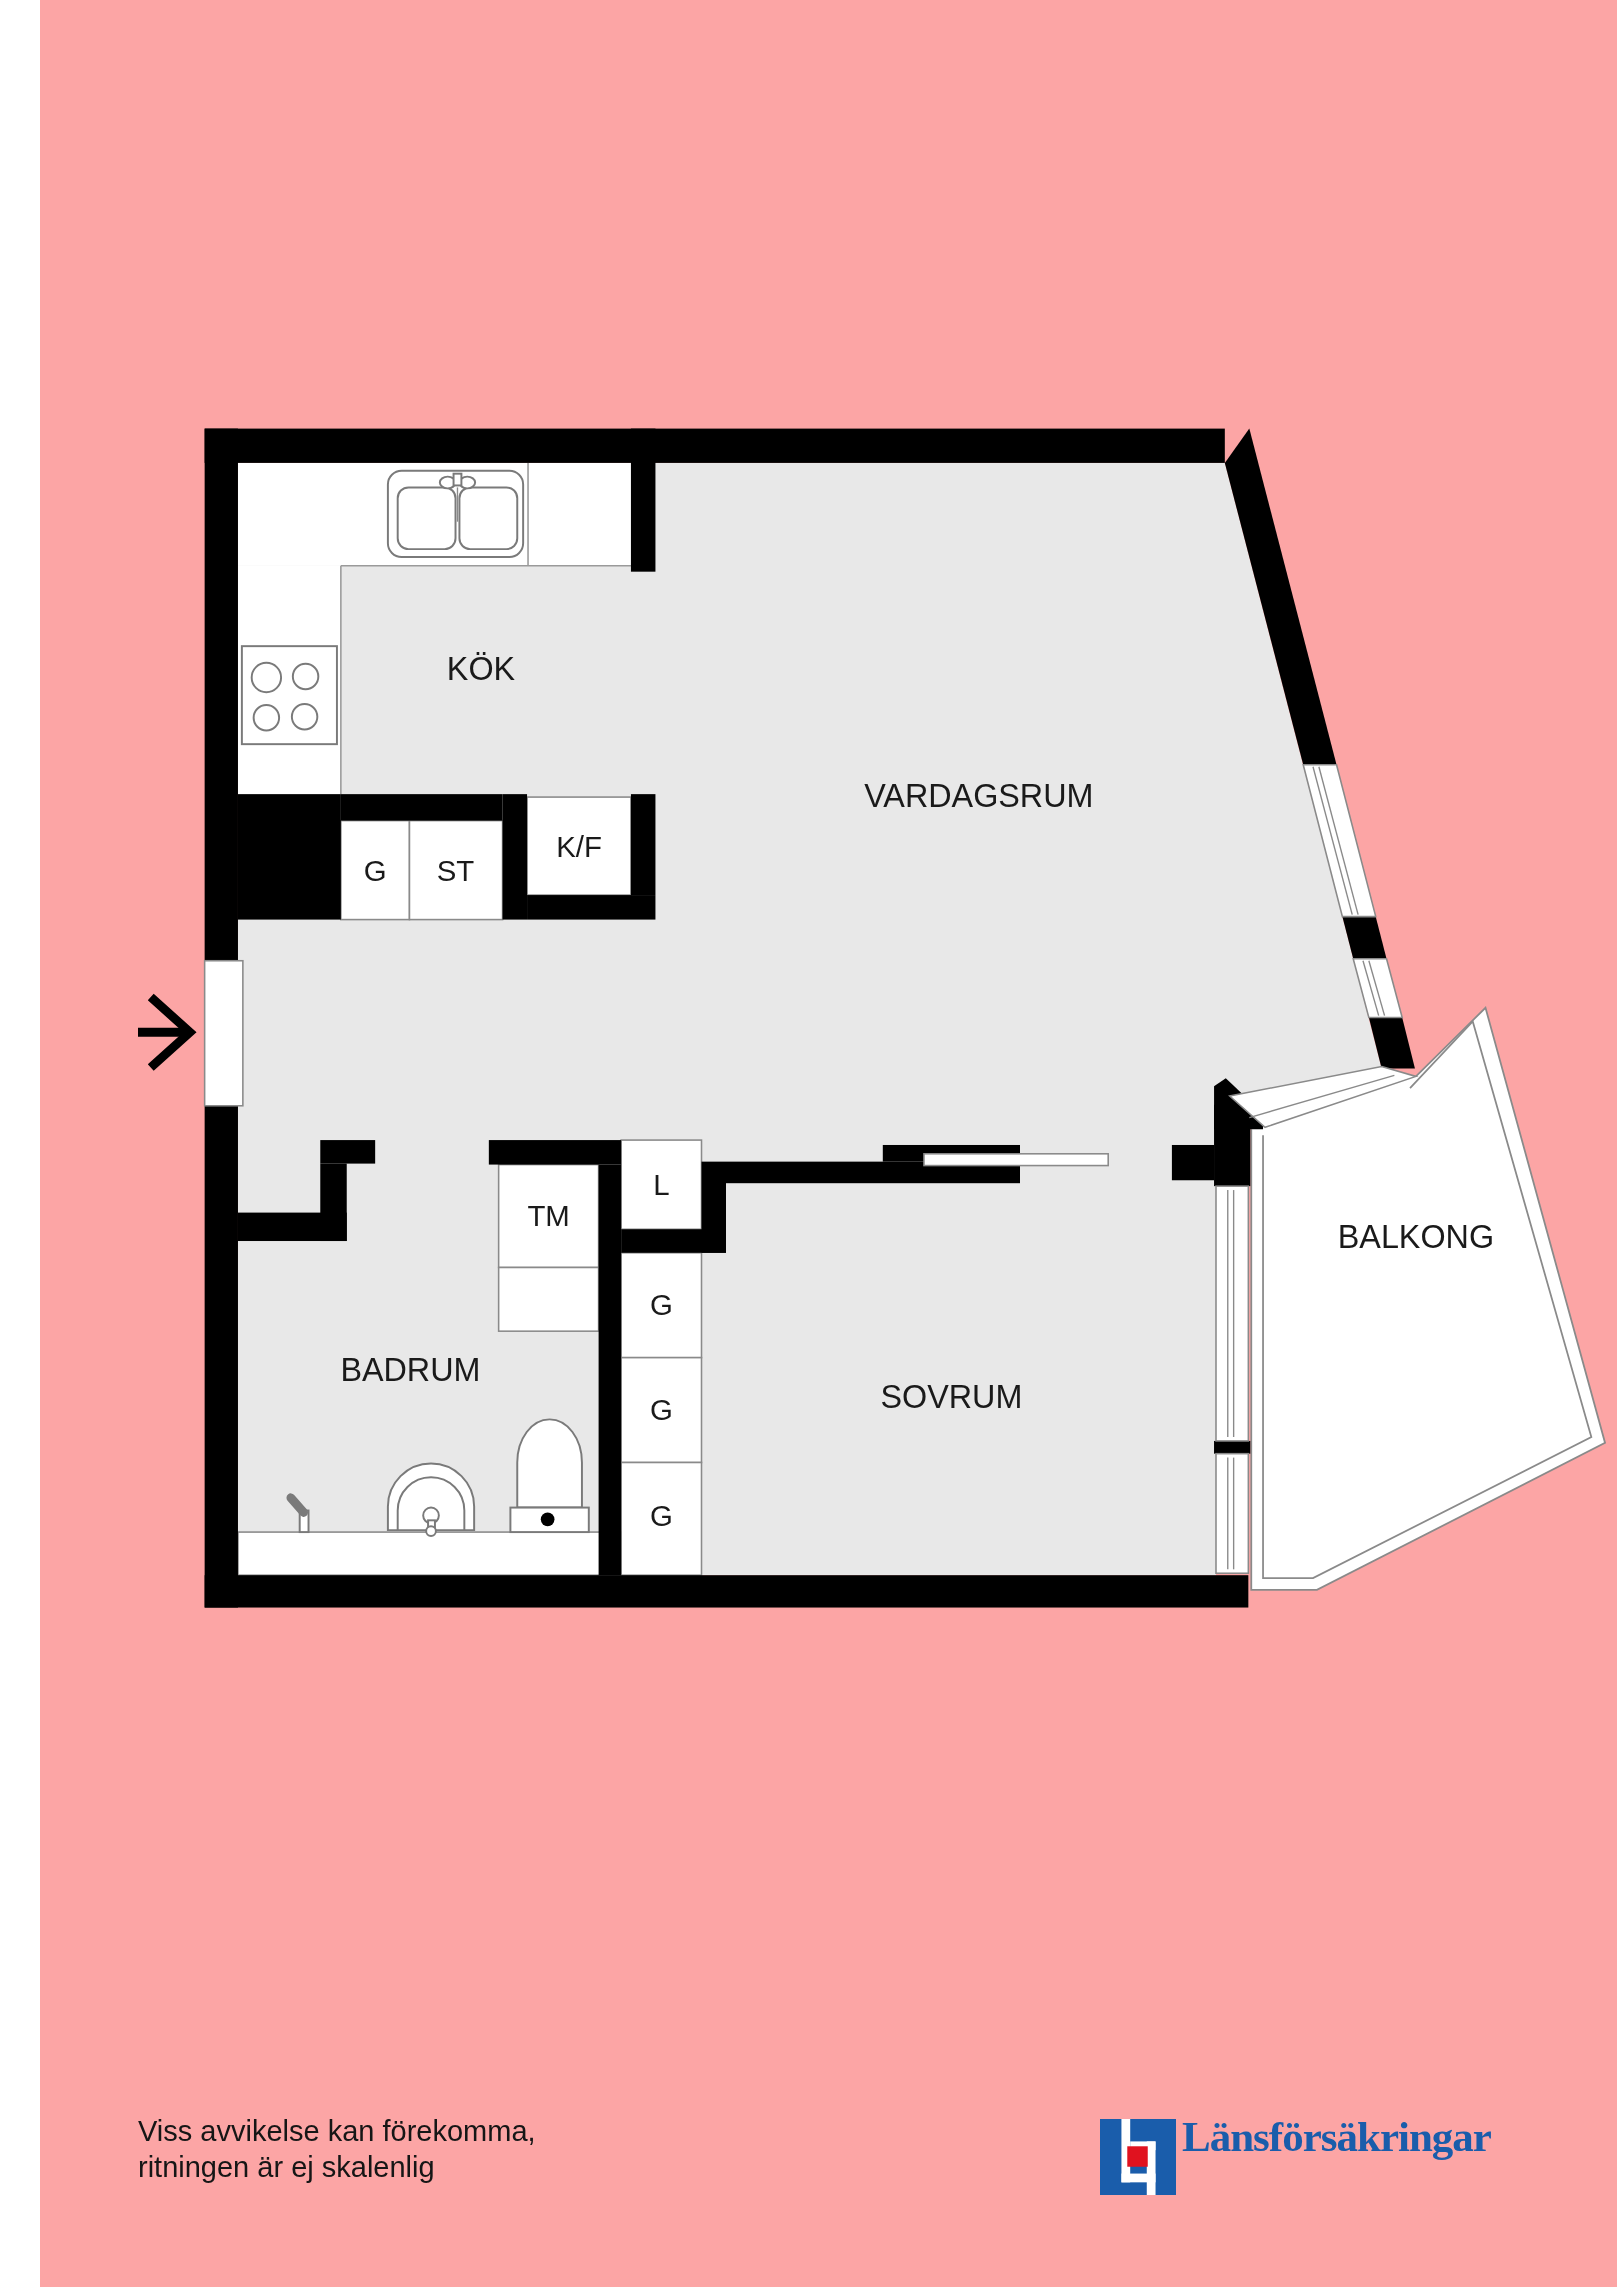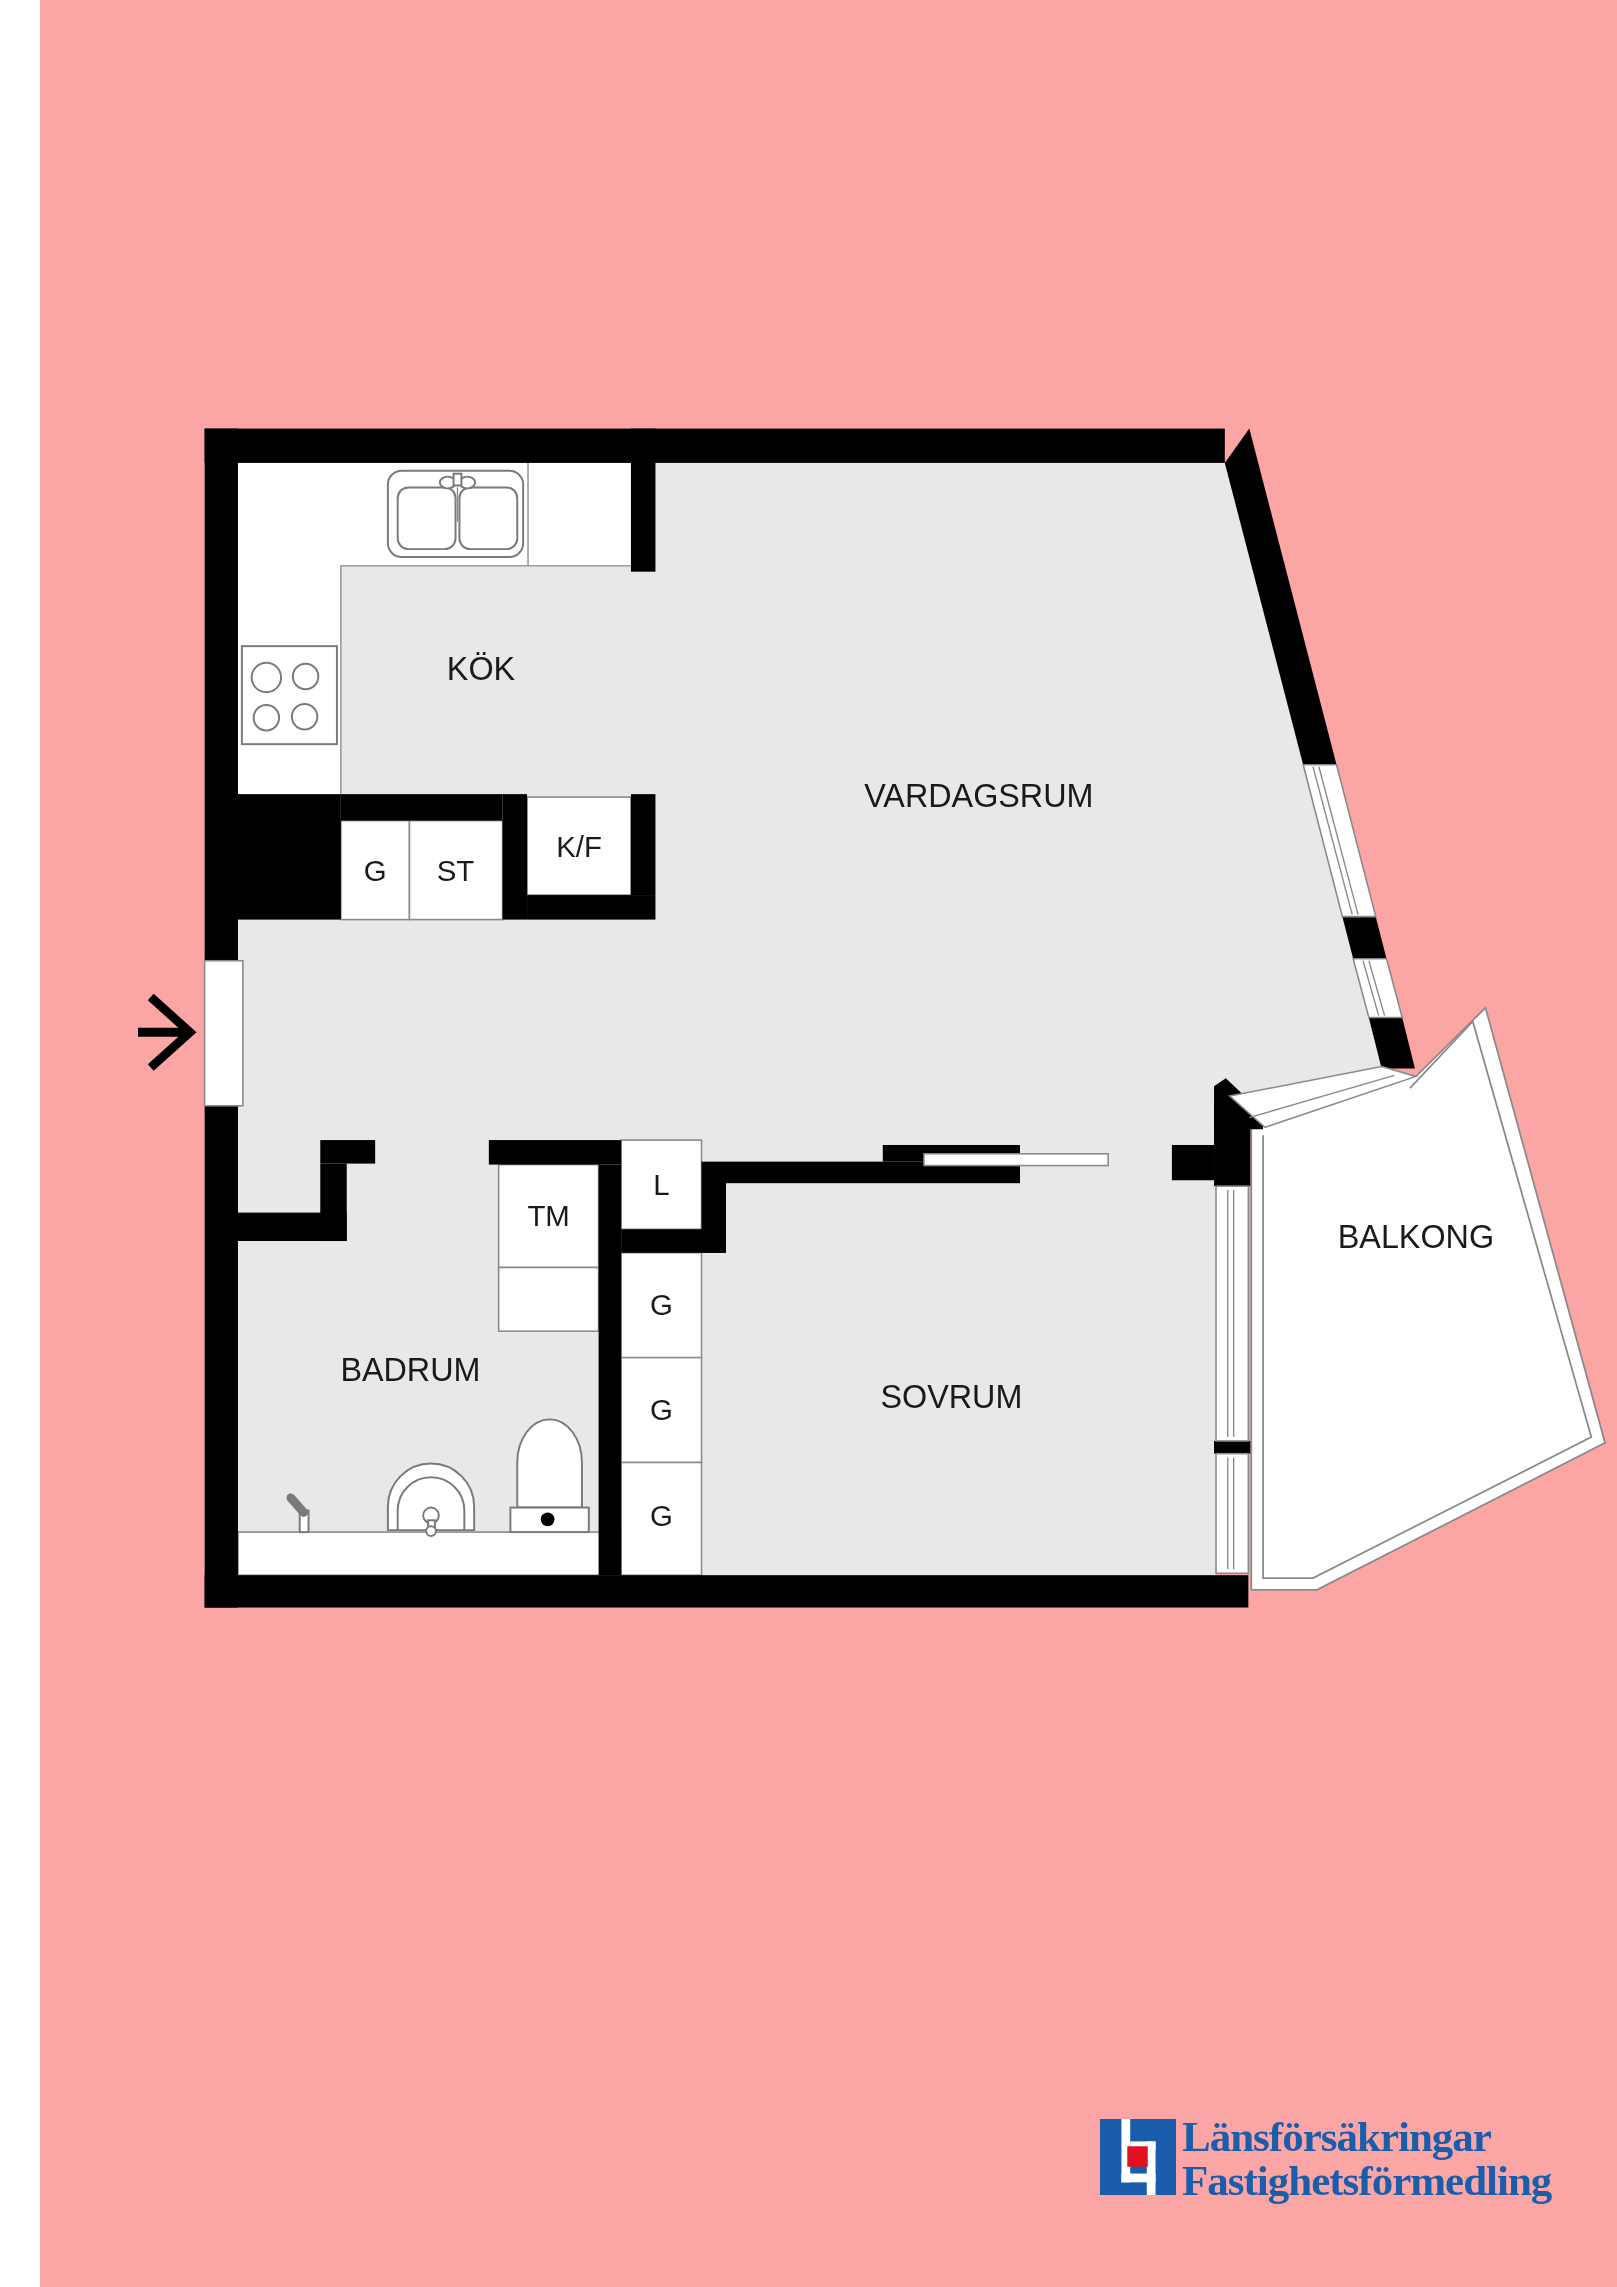--- a/index.html
+++ b/index.html
@@ -163,30 +163,33 @@
     <text class="closet-label lbl" x="424" y="888">ST</text>
     <text class="closet-label lbl" x="550" y="863">K/F</text>
     <text class="closet-label lbl" x="519" y="1240">TM</text>
     <text class="closet-label lbl" x="634" y="1208">L</text>
     <text class="closet-label lbl" x="634" y="1331">G</text>
     <text class="closet-label lbl" x="634" y="1438">G</text>
     <text class="closet-label lbl" x="634" y="1546">G</text>
   </g>
 </svg>
 
+  <div id="disclaimer">
+    <div>Viss avvikelse kan förekomma,</div>
+    <div>ritningen är ej skalenlig</div>
+  </div>
 
   <div id="lf-logo">
     <svg id="lf-logo-icon" width="76" height="76" viewBox="0 0 78 78">
       <rect x="0" y="0" width="78" height="78" fill="#1a5dab"></rect>
       <rect x="22" y="0" width="9" height="65" fill="#fff"></rect>
       <rect x="22" y="56" width="35" height="9" fill="#fff"></rect>
       <rect x="48" y="23" width="9" height="55" fill="#fff"></rect>
       <rect x="31" y="23" width="26" height="9" fill="#fff"></rect>
       <rect x="28" y="28" width="21" height="21" fill="#e0121f"></rect>
     </svg>
     <div id="lf-logo-text" color-holder="#1a5dab" style="color: rgb(26, 93, 171);">
       <div>Länsförsäkringar</div>
-      <div>Fastighetsförmedling</div>
     </div>
   </div>
 
 </div>
 
 
 </body></html>

